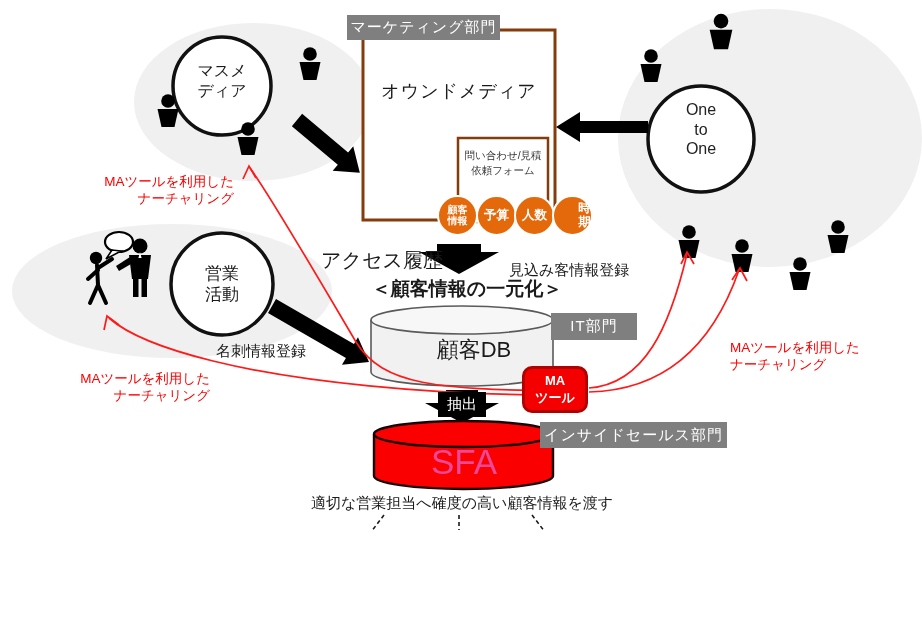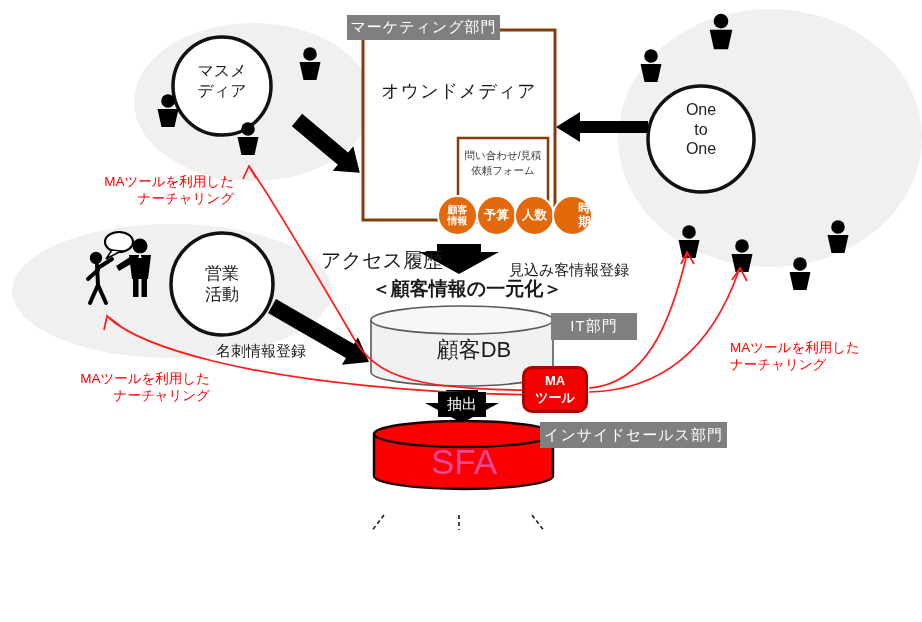--- a/index.html
+++ b/index.html
@@ -163,20 +163,21 @@
   <div class="abs pre" style="left:522px;top:366px;width:66px;height:47px;background:#f40000;border:3px solid #b00000;
        border-radius:10px;color:#fff;display:flex;align-items:center;justify-content:center;text-align:center;
        font-size:13px;line-height:1.3;box-sizing:border-box;font-weight:bold;">MA
 ツール</div>
 
   <div class="abs" style="left:438px;top:392px;width:48px;height:25px;background:#000;color:#fff;
        display:flex;align-items:center;justify-content:center;font-size:15px;">抽出</div>
 
   <div class="abs node-text" style="left:374px;top:440px;width:180px;font-size:35px;color:#ec4899;">SFA</div>
 
+  <div class="abs" style="left:311px;top:494px;font-size:15px;">適切な営業担当へ確度の高い顧客情報を渡す</div>
 
   <div class="abs red-note" style="left:84px;top:174px;width:150px;text-align:right;">MAツールを利用した
 ナーチャリング</div>
   <div class="abs red-note" style="left:60px;top:371px;width:150px;text-align:right;">MAツールを利用した
 ナーチャリング</div>
   <div class="abs red-note" style="left:730px;top:340px;width:160px;text-align:left;">MAツールを利用した
 ナーチャリング</div>
 
 </div>
 

